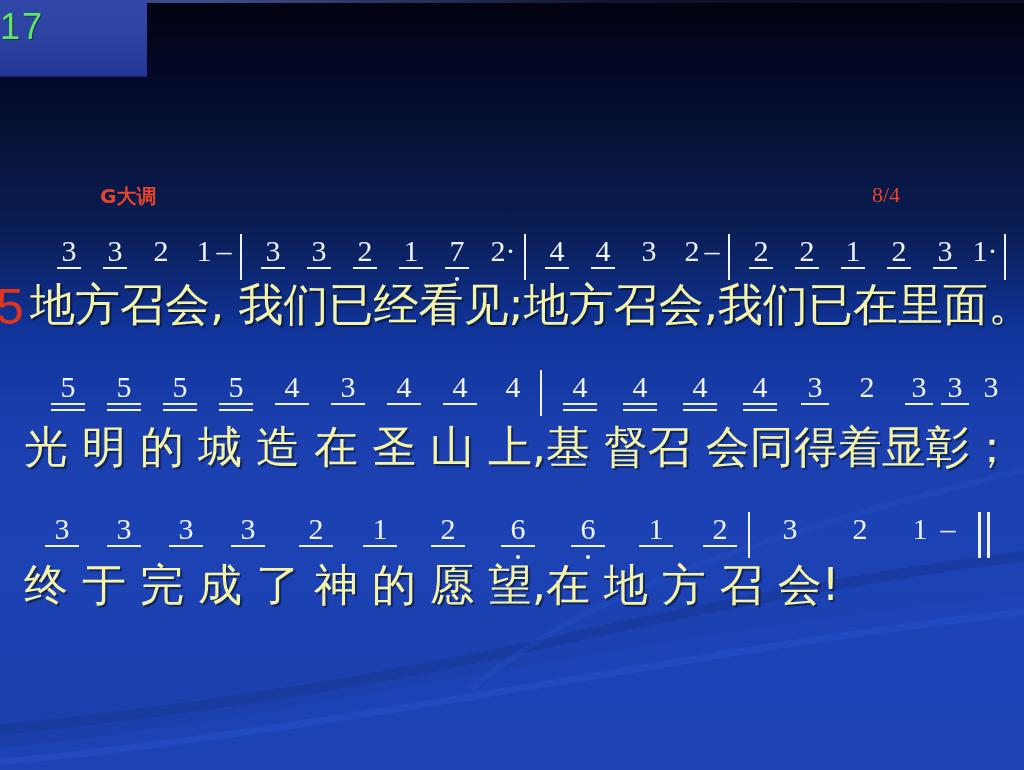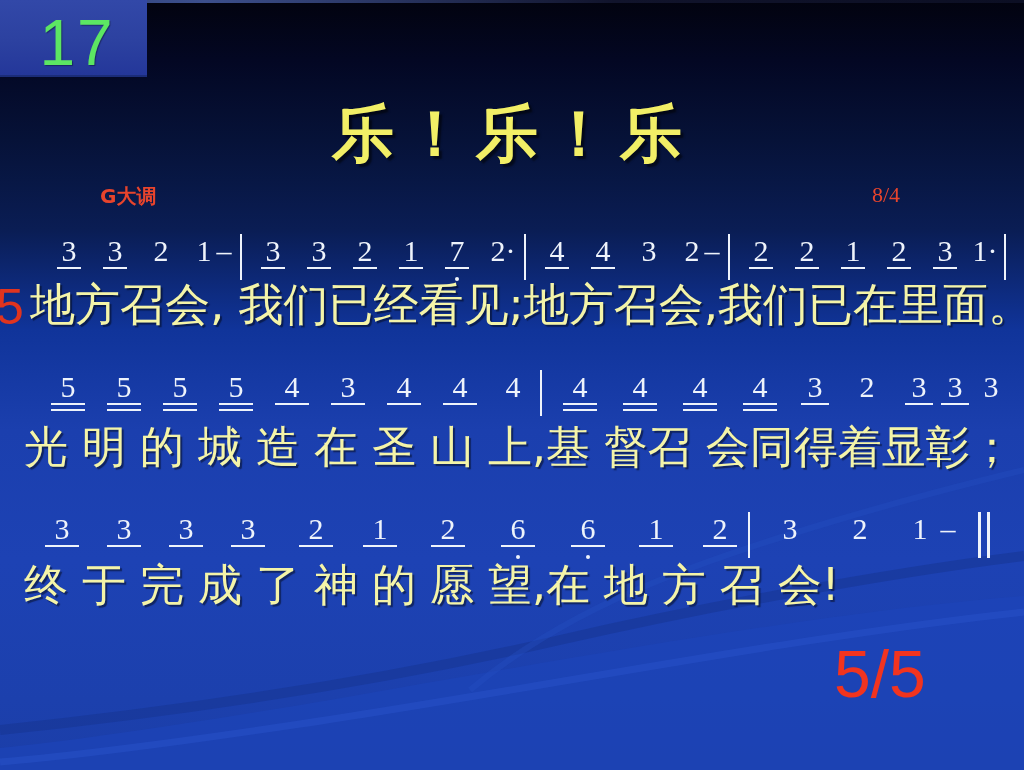--- a/index.html
+++ b/index.html
@@ -42,22 +42,21 @@
     width: 147px;
     height: 77px;
     background: linear-gradient(to bottom, #3248a8 0%, #2c41a0 55%, #24379a 100%);
     border-bottom: 2px solid #1b2d7a;
     box-sizing: border-box;
   }
   #badge-num {
     position: absolute;
     left: 0; top: 6px;
     width: 154px;
-    text-align: center;
-    font-size: 64px;
+    font-size: 36px;
     font-weight: 400;
     color: #5ce663;
     letter-spacing: 2px;
     text-shadow: 1px 1px 1px rgba(0,0,0,0.35);
   }
   #title {
     position: absolute;
     left: 0; top: 92px;
     width: 1024px;
     text-align: center;
@@ -177,21 +176,20 @@
     <path d="M 1024 596 C 820 612, 560 660, 330 700 C 200 722, 80 740, 0 748 L 0 770 L 1024 770 Z" fill="#1d46bb" opacity="0.55"></path>
     <path d="M 1024 612 C 800 636, 540 688, 300 724 C 180 742, 70 756, 0 762" fill="none" stroke="#2a55cc" stroke-width="7" opacity="0.45"></path>
     <path d="M 1024 556 C 880 574, 700 608, 560 640 C 420 672, 230 706, 0 730" fill="none" stroke="#15338f" stroke-width="10" opacity="0.5"></path>
     <path d="M 1024 470 C 900 500, 760 540, 660 580 C 580 612, 520 648, 470 690" fill="none" stroke="#2450c4" stroke-width="6" opacity="0.35"></path>
   </svg>
 
   <div id="badge">
     <div id="badge-num">17</div>
   </div>
 
-  <div id="title">乐！乐！乐</div>
 
   <div id="keysig">G大调</div>
   <div id="timesig">8/4</div>
 
   <div id="verse-num">5</div>
 
   <div class="notes-row" id="notes1">
       <span class="note" style="position: absolute; left: 46px; width: 46px;">
         <span class="glyph">3</span>
         <span class="beam b1" style="width: 24px;"></span>
@@ -420,15 +418,14 @@
         <span class="glyph">1</span>
       </span>
       <span class="note" style="position: absolute; left: 934px; width: 28px;">
         <span class="glyph">–</span>
       </span>
       <span class="barline dbl-a" style="left: 978px;"></span>
       <span class="barline dbl-b" style="left: 987px;"></span>
     </div>
   <div class="lyrics-row" id="lyrics3">终 于 完 成 了 神 的 愿 望,在 地 方 召 会!</div>
 
-  <div id="pageno">5/5</div>
 
 </div>
 
 </body></html>

